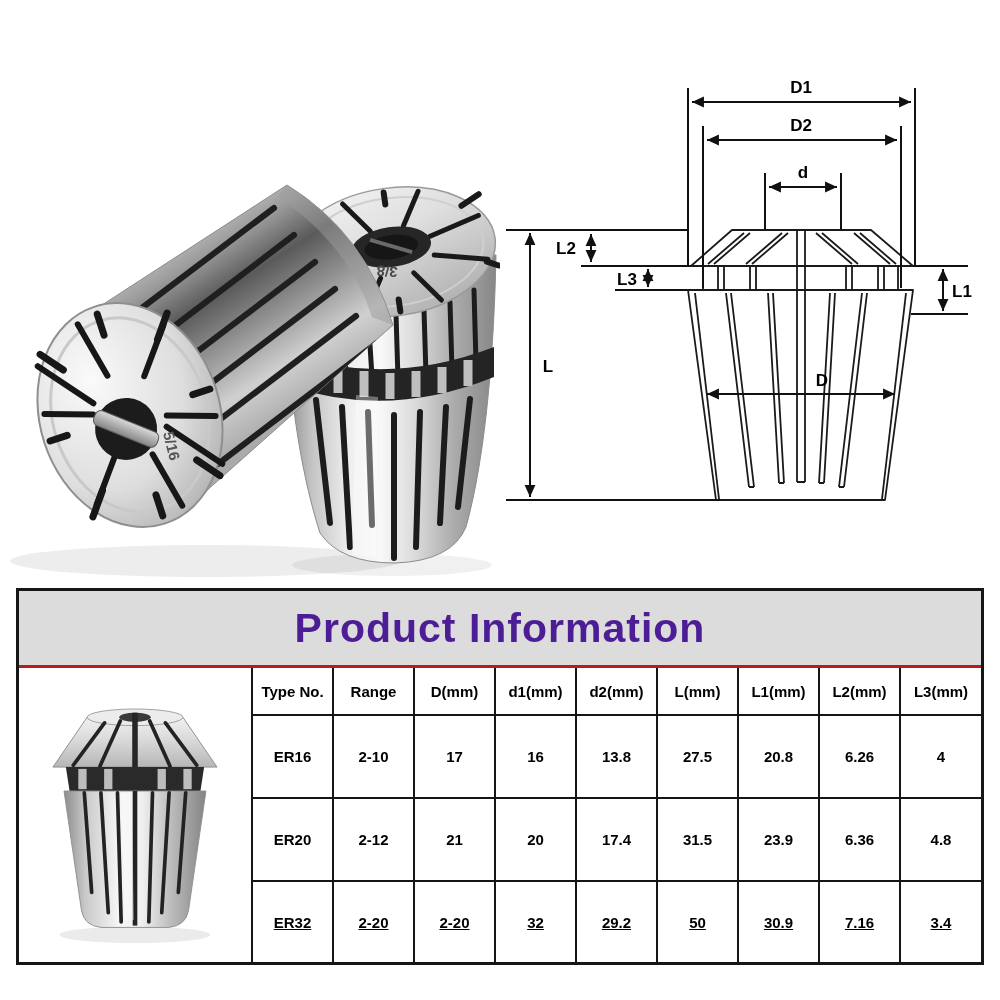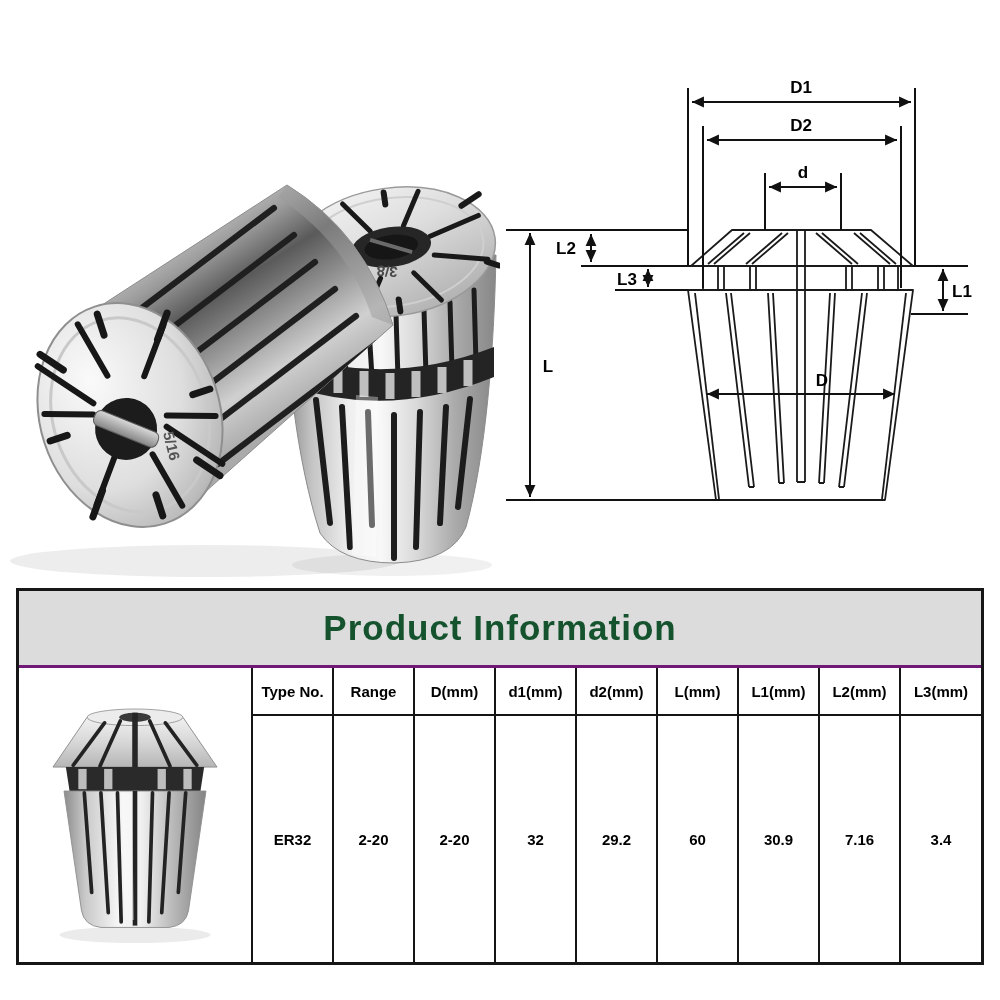--- a/index.html
+++ b/index.html
@@ -7,38 +7,38 @@
     position:relative;width:1000px;height:1000px;background:#ffffff;
     font-family:"Liberation Sans",sans-serif;overflow:hidden;
   }
   .photo-svg{position:absolute;left:0;top:55px;width:500px;height:530px;}
   .diagram-svg{position:absolute;left:498px;top:55px;width:502px;height:510px;}
   .info-box{
     position:absolute;left:16px;top:588px;width:968px;height:377px;
     border:3px solid #161616;background:#fff;display:flex;flex-direction:column;box-sizing:border-box;
   }
   .info-title{
-    flex:0 0 74px;background:#dcdcdc;border-bottom:3px solid #701a75;
+    flex:0 0 74px;background:#dcdcdc;border-bottom:3px solid #b91c1c;
     display:flex;align-items:center;justify-content:center;
-    font-size:35px;font-weight:bold;color:#14532d;letter-spacing:1px;
+    font-size:41px;font-weight:bold;color:#4c1d95;letter-spacing:1px;
   }
   .info-content{flex:1;display:flex;min-height:0;}
   .photo-cell{flex:0 0 232px;display:flex;align-items:center;justify-content:center;background:#fff;}
   .small-photo-svg{width:212px;height:286px;}
   table.spec{
     flex:1;border-collapse:collapse;table-layout:fixed;height:100%;width:730px;
   }
   table.spec th,table.spec td{
     border:2px solid #151515;text-align:center;vertical-align:middle;
     font-weight:bold;font-size:15px;color:#000;padding:8px;
   }
   table.spec thead tr{height:47px;}
   table.spec th{border-top:none;}
   table.spec th:last-child,table.spec td:last-child{border-right:none;text-align:center;}
-  table.spec tbody tr:last-child td{border-bottom:none;}
+  table.spec tbody tr:last-child td{border-bottom:none;text-decoration:underline;}
   .dim-label{font-size:17px;font-weight:bold;fill:#000;}
   .mark-text{font-size:15px;font-weight:bold;}
 </style>
 </head>
 <body>
 
 <div id="canvas">
 
   <svg class="photo-svg" viewBox="0 0 500 530" aria-hidden="true">
     <defs>
@@ -326,26 +326,48 @@
               <th>d1(mm)</th>
               <th>d2(mm)</th>
               <th>L(mm)</th>
               <th>L1(mm)</th>
               <th>L2(mm)</th>
               <th>L3(mm)</th>
             </tr>
           </thead>
           <tbody>
             <tr>
+              <td>ER16</td>
+              <td>2-10</td>
+              <td>17</td>
+              <td>16</td>
+              <td>13.8</td>
+              <td>27.5</td>
+              <td>20.8</td>
+              <td>6.26</td>
+              <td>4</td>
+            </tr>
+            <tr>
+              <td>ER20</td>
+              <td>2-12</td>
+              <td>21</td>
+              <td>20</td>
+              <td>17.4</td>
+              <td>31.5</td>
+              <td>23.9</td>
+              <td>6.36</td>
+              <td>4.8</td>
+            </tr>
+            <tr>
               <td>ER32</td>
               <td>2-20</td>
               <td>2-20</td>
               <td>32</td>
               <td>29.2</td>
-              <td>60</td>
+              <td>50</td>
               <td>30.9</td>
               <td>7.16</td>
               <td>3.4</td>
             </tr>
           </tbody>
         </table>
     </div>
   </div>
 </div>
 

